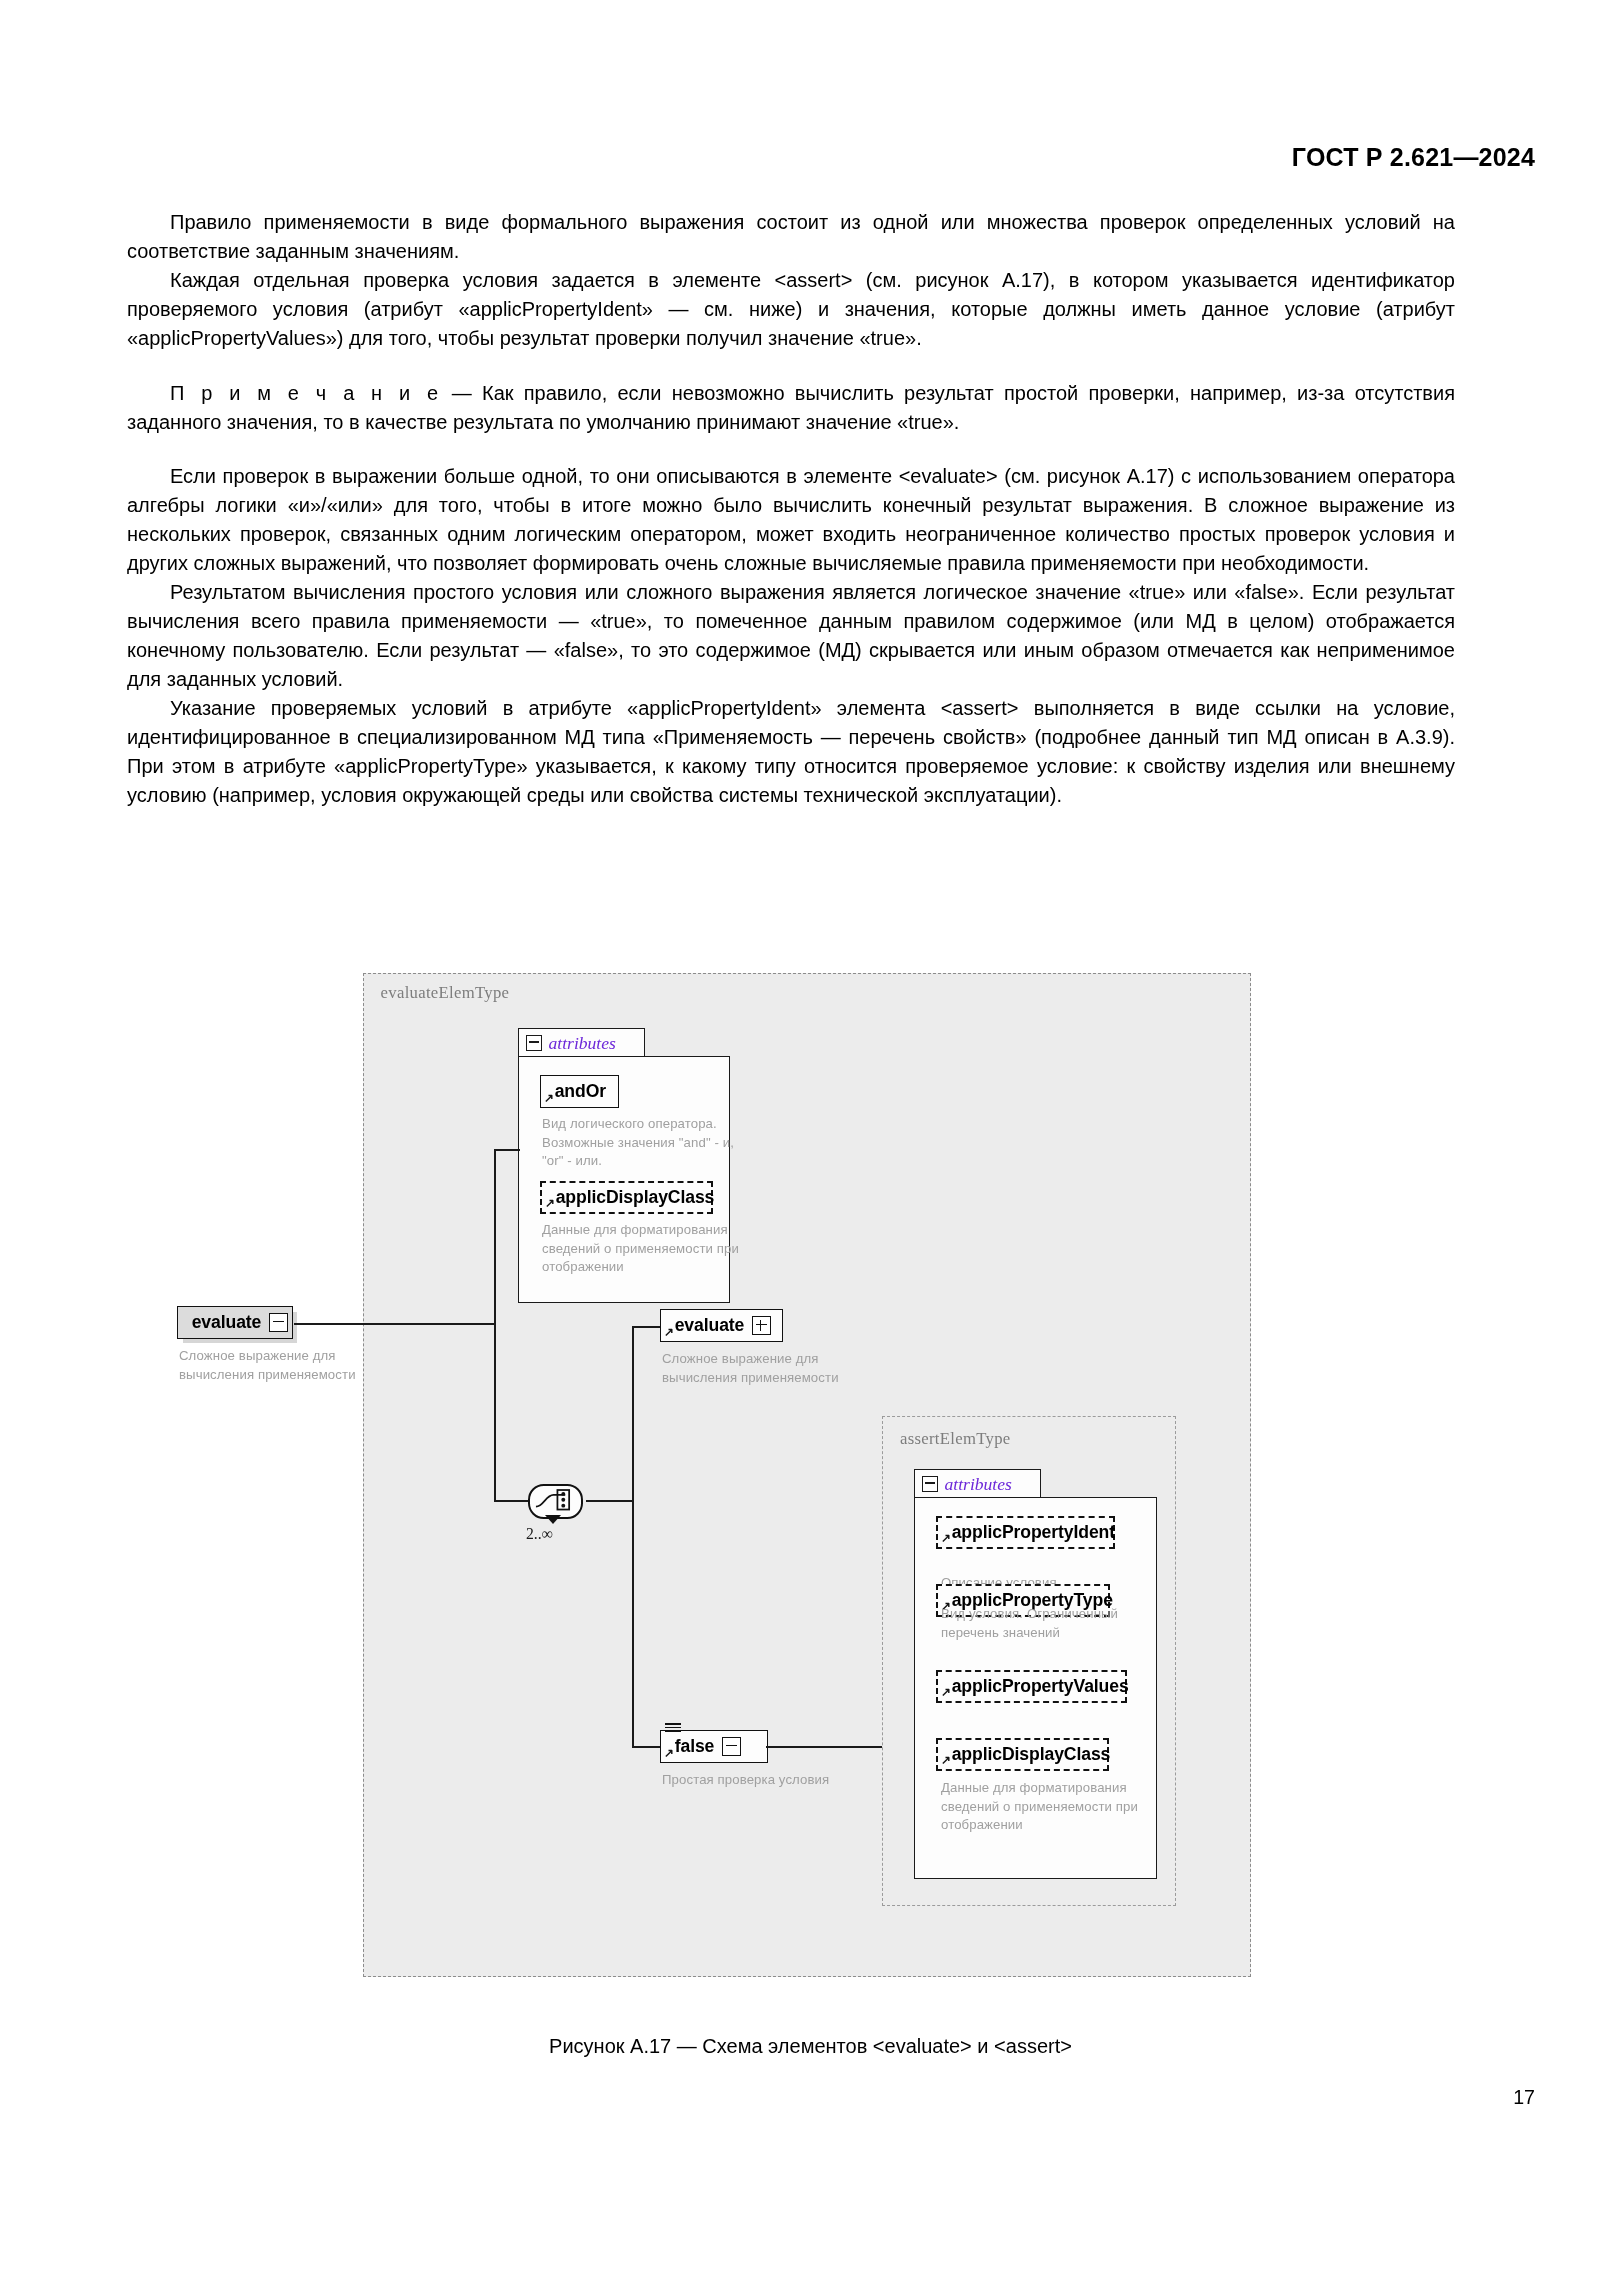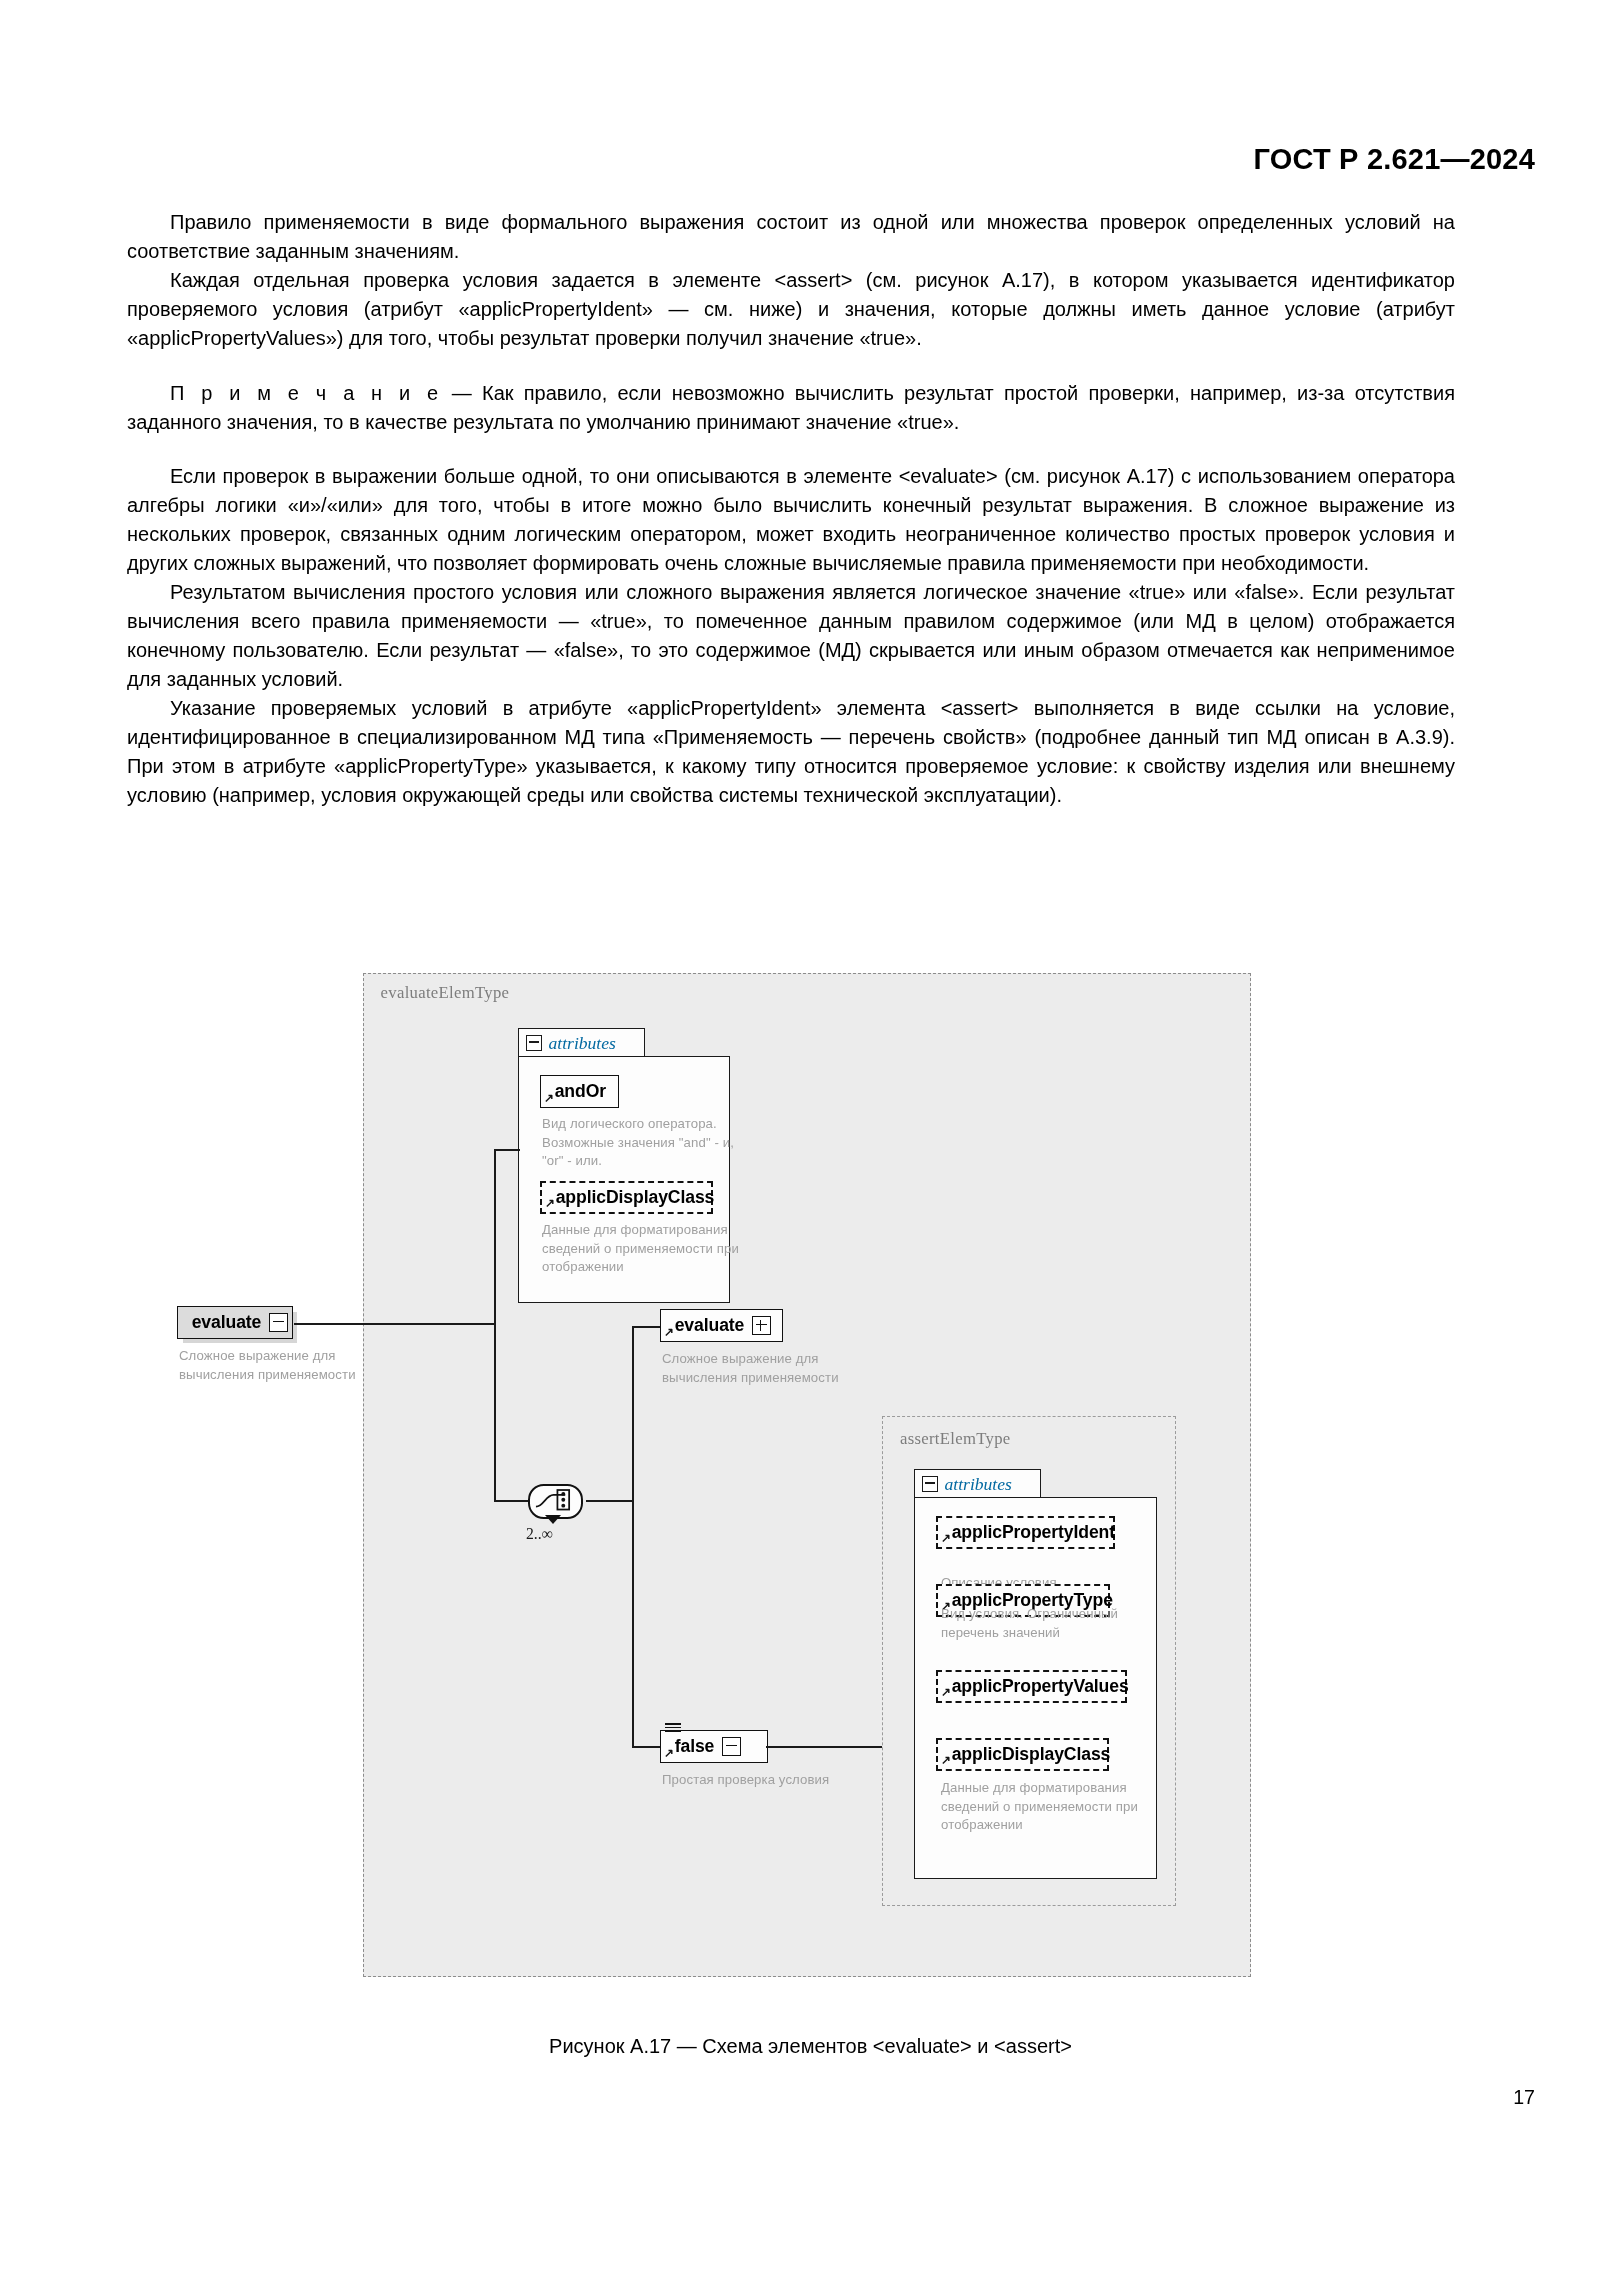--- a/index.html
+++ b/index.html
@@ -9,21 +9,21 @@
     font-family:"Liberation Sans", sans-serif;
     color:#000;
     position:relative;
     overflow:hidden;
   }
   .page{position:relative;width:1621px;height:2293px;}
 
   
   .doc-header{
     position:absolute;top:143px;right:86px;
-    font-size:29px;font-weight:bold;letter-spacing:0.2px;
+    font-size:25px;font-weight:bold;letter-spacing:0.2px;
     white-space:nowrap;
   }
 
   
   .text-col{
     position:absolute;left:127px;top:208px;width:1328px;
     font-size:20px;line-height:29px;
     text-align:justify;
   }
   .text-col p{margin:0;}
@@ -61,21 +61,21 @@
     display:flex;align-items:center;gap:6.9px;padding:0 8.8px 0 6.9px;
   }
   .attrtab .minus{
     width:13.7px;height:13.7px;border:1.4px solid #1a1a1a;position:relative;
     background:#fff;flex:none;
   }
   .attrtab .minus:before{
     content:"";position:absolute;left:2px;right:2px;top:5.1px;height:1.6px;background:#1a1a1a;
   }
   .attrtab span{
-    font-family:"Liberation Serif", serif;font-style:italic;font-size:17.6px;color:#0369a1;
+    font-family:"Liberation Serif", serif;font-style:italic;font-size:17.6px;color:#6d28d9;
   }
 
   
   .chip{
     position:absolute;box-sizing:border-box;
     background:#fdfdfd;border:1.8px solid #111;
     height:33px;display:flex;align-items:center;
     padding:0 7.8px 0 13.7px;font-size:17.6px;font-weight:bold;
     letter-spacing:-0.1px;white-space:nowrap;
   }

